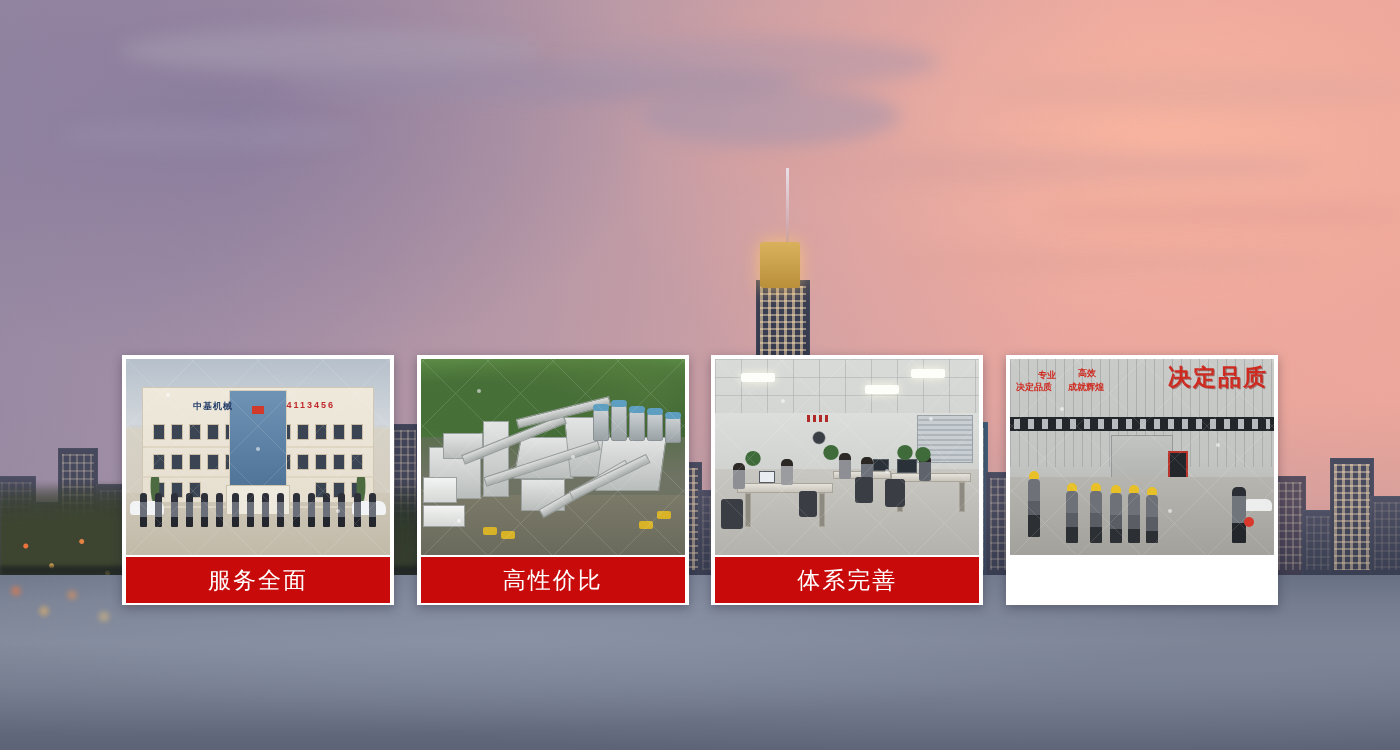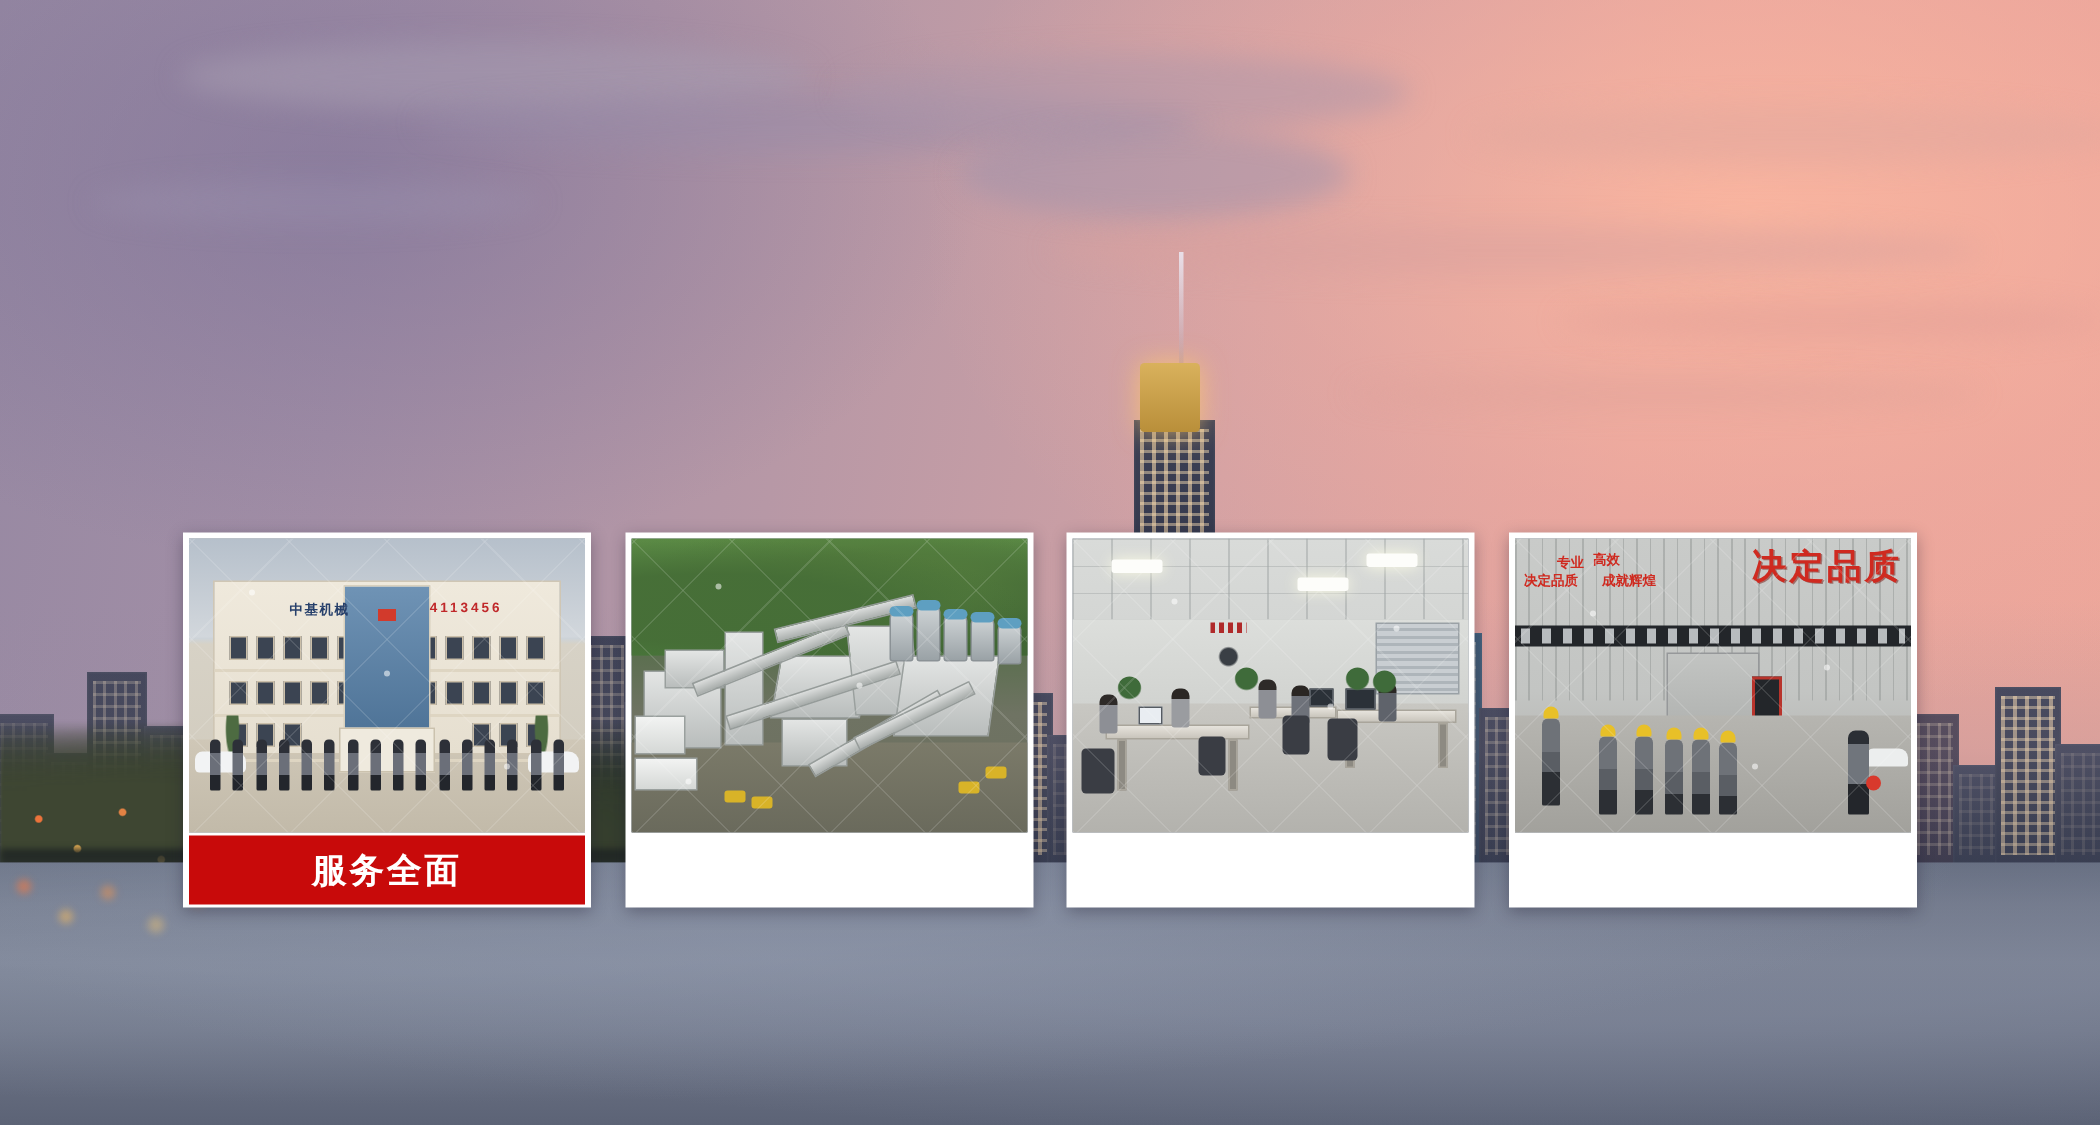--- a/index.html
+++ b/index.html
@@ -184,21 +184,21 @@
   .card-photo{
     position:relative; width:264px; height:196px; overflow:hidden;
     background:#7d8490;
   }
   .card-label{
     width:264px; height:46px; margin-top:2px;
     background:#c80a0a;
     display:flex; align-items:center; justify-content:center;
   }
   .card-label span{
-    color:#fff; font-size:23px; font-weight:bold; letter-spacing:2px;
+    color:#fff; font-size:23px; font-weight:normal; letter-spacing:2px;
   }
   .watermark{
     position:absolute; inset:0; pointer-events:none; opacity:.30;
     background-image:
       repeating-linear-gradient(45deg, rgba(255,255,255,.42) 0 1px, transparent 1px 46px),
       repeating-linear-gradient(-45deg, rgba(255,255,255,.42) 0 1px, transparent 1px 46px);
   }
   .wm-dot{
     position:absolute; width:4px; height:4px; border-radius:50%;
     background:rgba(255,255,255,.55);
@@ -526,20 +526,23 @@
           <div class="p2-mach" style="left:62px;  top:168px;"></div>
           <div class="p2-mach" style="left:80px;  top:172px;"></div>
           <div class="p2-mach" style="right:14px; top:152px;"></div>
           <div class="p2-mach" style="right:32px; top:162px;"></div>
         </div>
         <div class="watermark"></div>
         <span class="wm-dot" style="left:56px; top:30px;"></span>
         <span class="wm-dot" style="left:150px; top:96px;"></span>
         <span class="wm-dot" style="left:36px; top:160px;"></span>
       </div>
+      <div class="card-label">
+        <span>高性价比</span>
+      </div>
     </div>
 
     <div class="card">
       <div class="card-photo">
         <div class="p3">
           <div class="p3-ceil">
             <div class="p3-light" style="left:26px; top:14px;"></div>
             <div class="p3-light" style="left:150px; top:26px;"></div>
             <div class="p3-light" style="left:196px; top:10px;"></div>
           </div>
@@ -572,30 +575,33 @@
           <div class="p3-mon" style="left:182px; top:100px; width:20px; height:14px;"></div>
           <div class="p3-chair" style="left:170px; top:120px; width:20px; height:28px;"></div>
           <div class="p3-plant" style="left:182px; top:86px;"></div>
           <div class="p3-plant" style="left:200px; top:88px;"></div>
         </div>
         <div class="watermark"></div>
         <span class="wm-dot" style="left:66px; top:40px;"></span>
         <span class="wm-dot" style="left:170px; top:110px;"></span>
         <span class="wm-dot" style="left:214px; top:58px;"></span>
       </div>
+      <div class="card-label">
+        <span>体系完善</span>
+      </div>
     </div>
 
     <div class="card">
       <div class="card-photo">
         <div class="p4">
           <div class="p4-wall">
             <span class="p4-red-big">决定品质</span>
             <span class="p4-red-sm" style="left:6px;  top:22px;">决定品质</span>
             <span class="p4-red-sm" style="left:28px; top:10px;">专业</span>
-            <span class="p4-red-sm" style="left:52px; top:8px;">高效</span>
+            <span class="p4-red-sm" style="left:68px; top:8px;">高效</span>
             <span class="p4-red-sm" style="left:58px; top:22px;">成就辉煌</span>
             <div class="p4-band"></div>
           </div>
           <div class="p4-door"></div>
           <div class="p4-door2"></div>
           <div class="p4-ground"></div>
           <div class="p4-car"></div>
           <div class="p4-worker" style="left:18px; bottom:18px; height:58px;">
               <span class="helmet"></span>
             </div>

